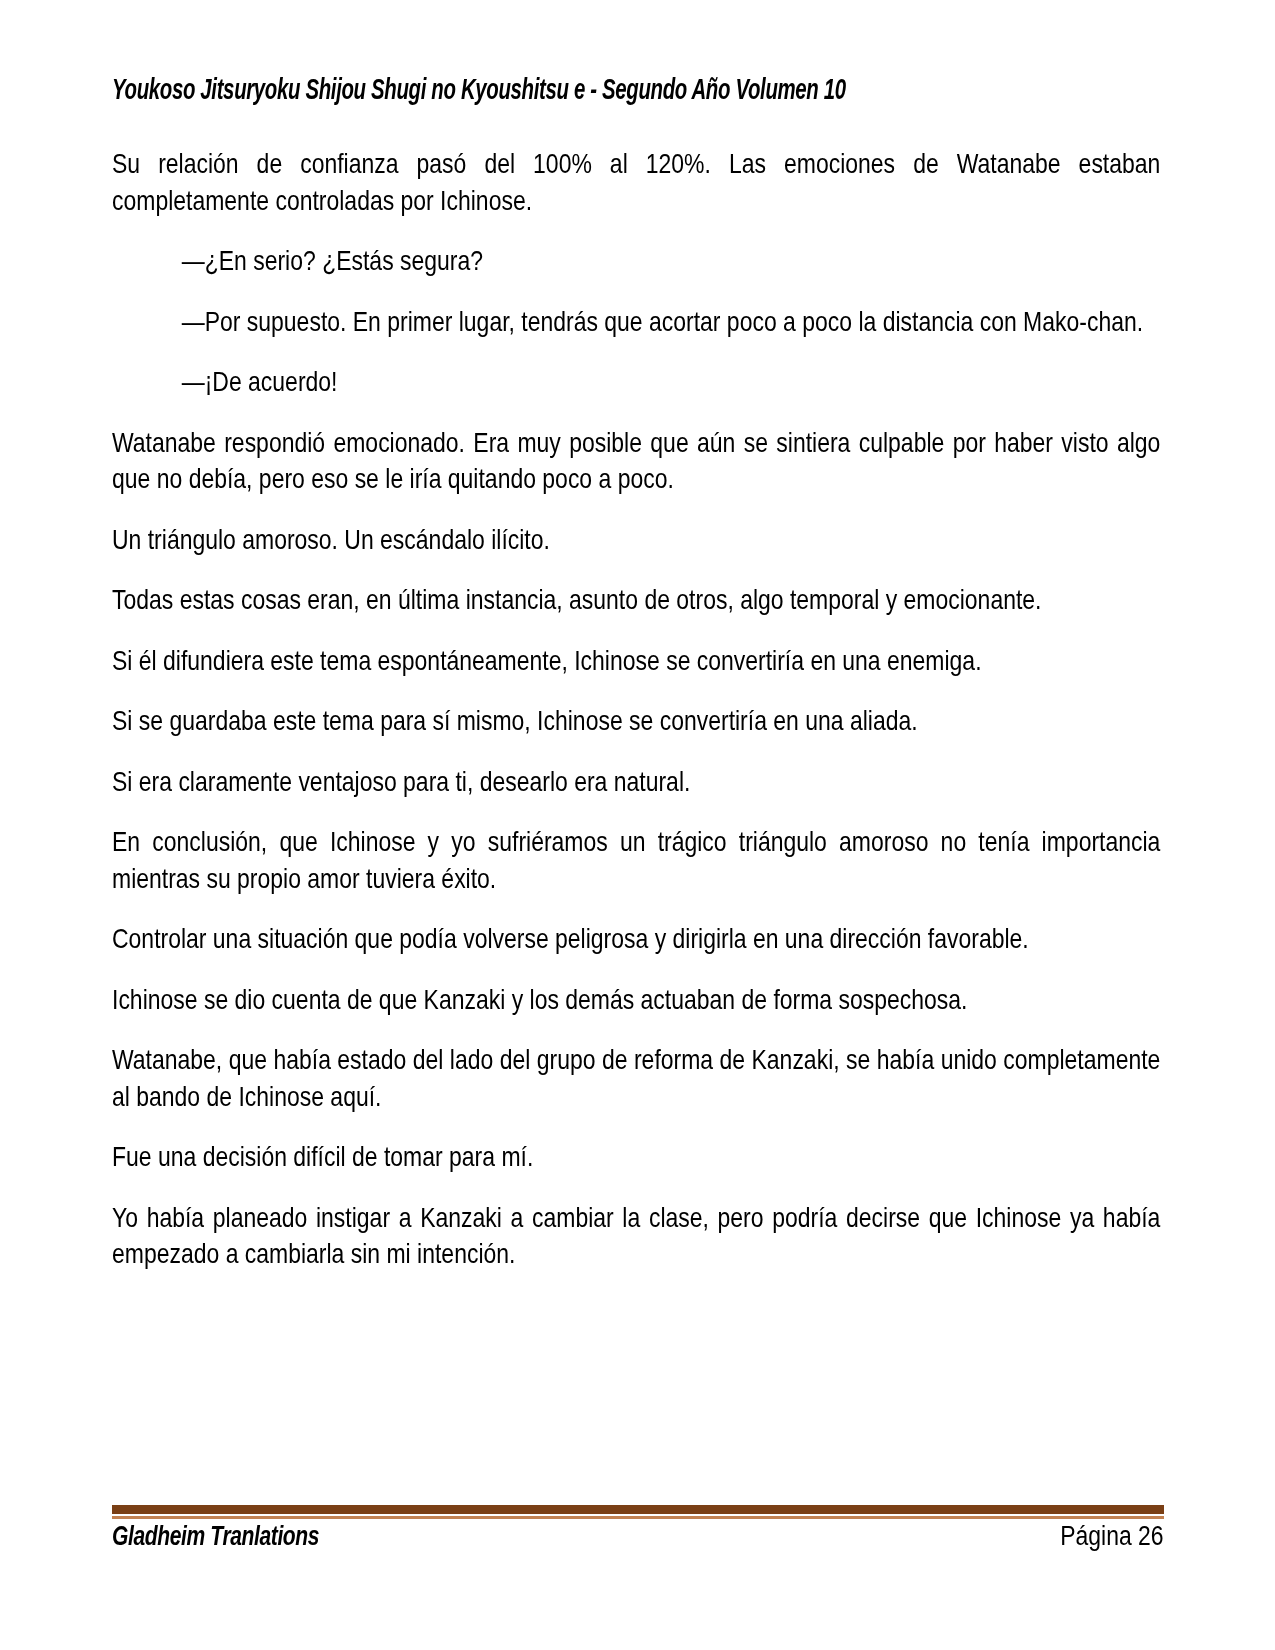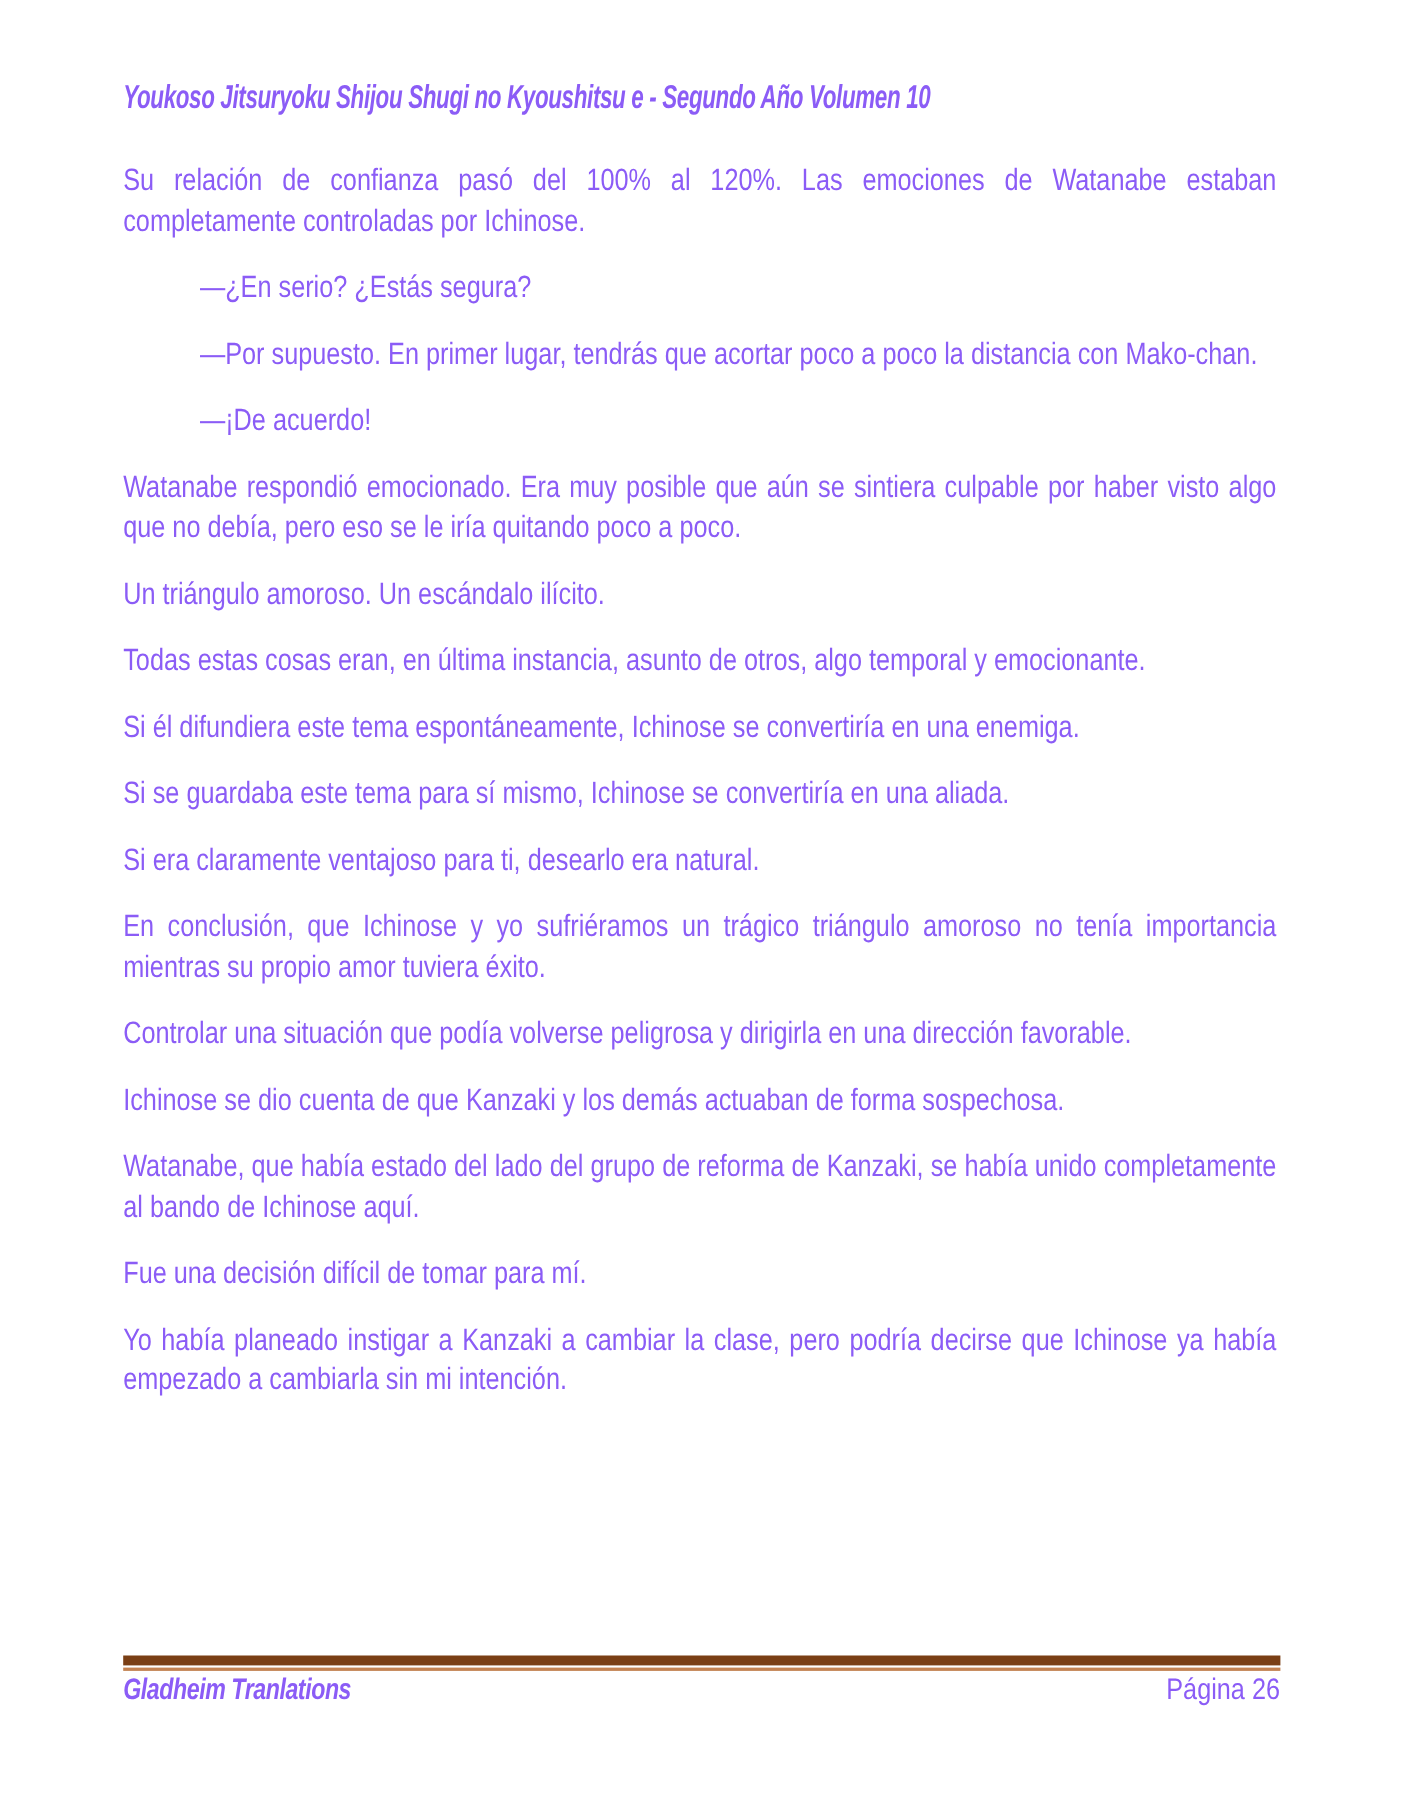--- a/index.html
+++ b/index.html
@@ -1,21 +1,21 @@
 <!DOCTYPE html>
 <html><head>
 <meta charset="utf-8">
 <style>
   html, body { margin: 0; padding: 0; background: #ffffff; }
   .page {
     position: relative;
     width: 1275px;
     height: 1650px;
     background: #ffffff;
-    color: #8b5cf6;
+    color: #000000;
     font-family: "Liberation Sans", sans-serif;
     overflow: hidden;
   }
   
   .doc-title {
     position: absolute;
     left: 112px;
     top: 72px;
     font-size: 30px;
     font-weight: bold;

